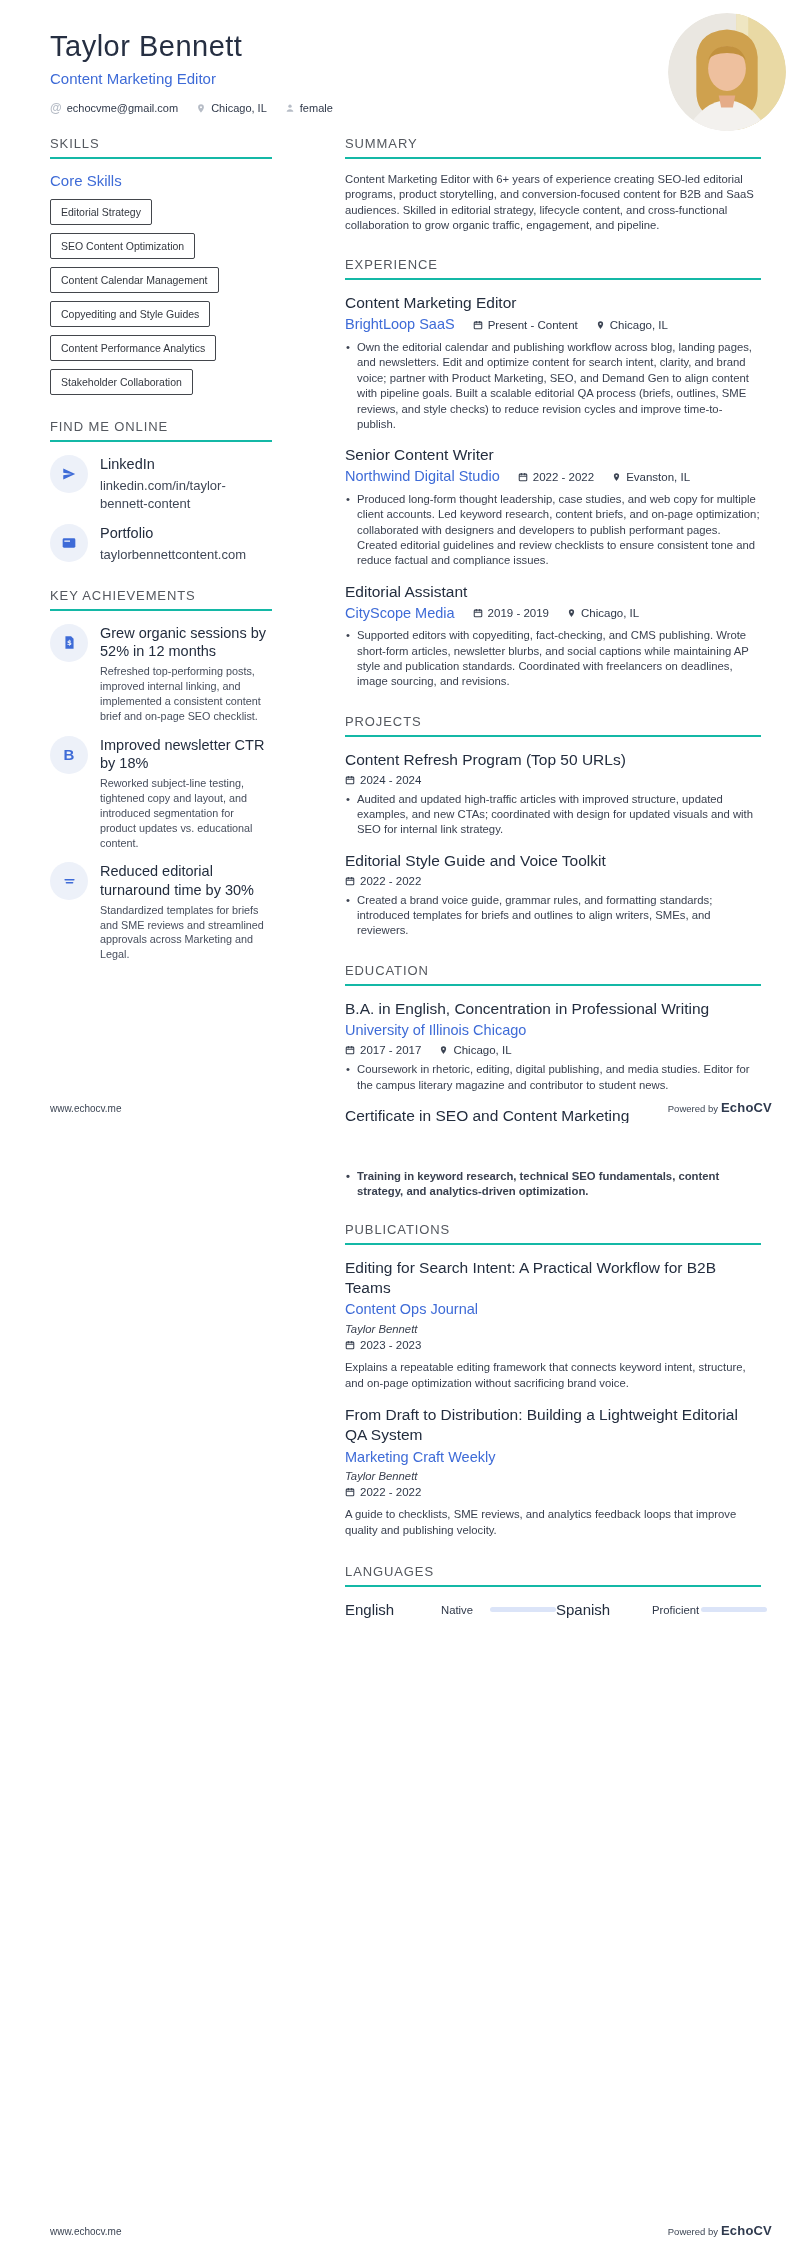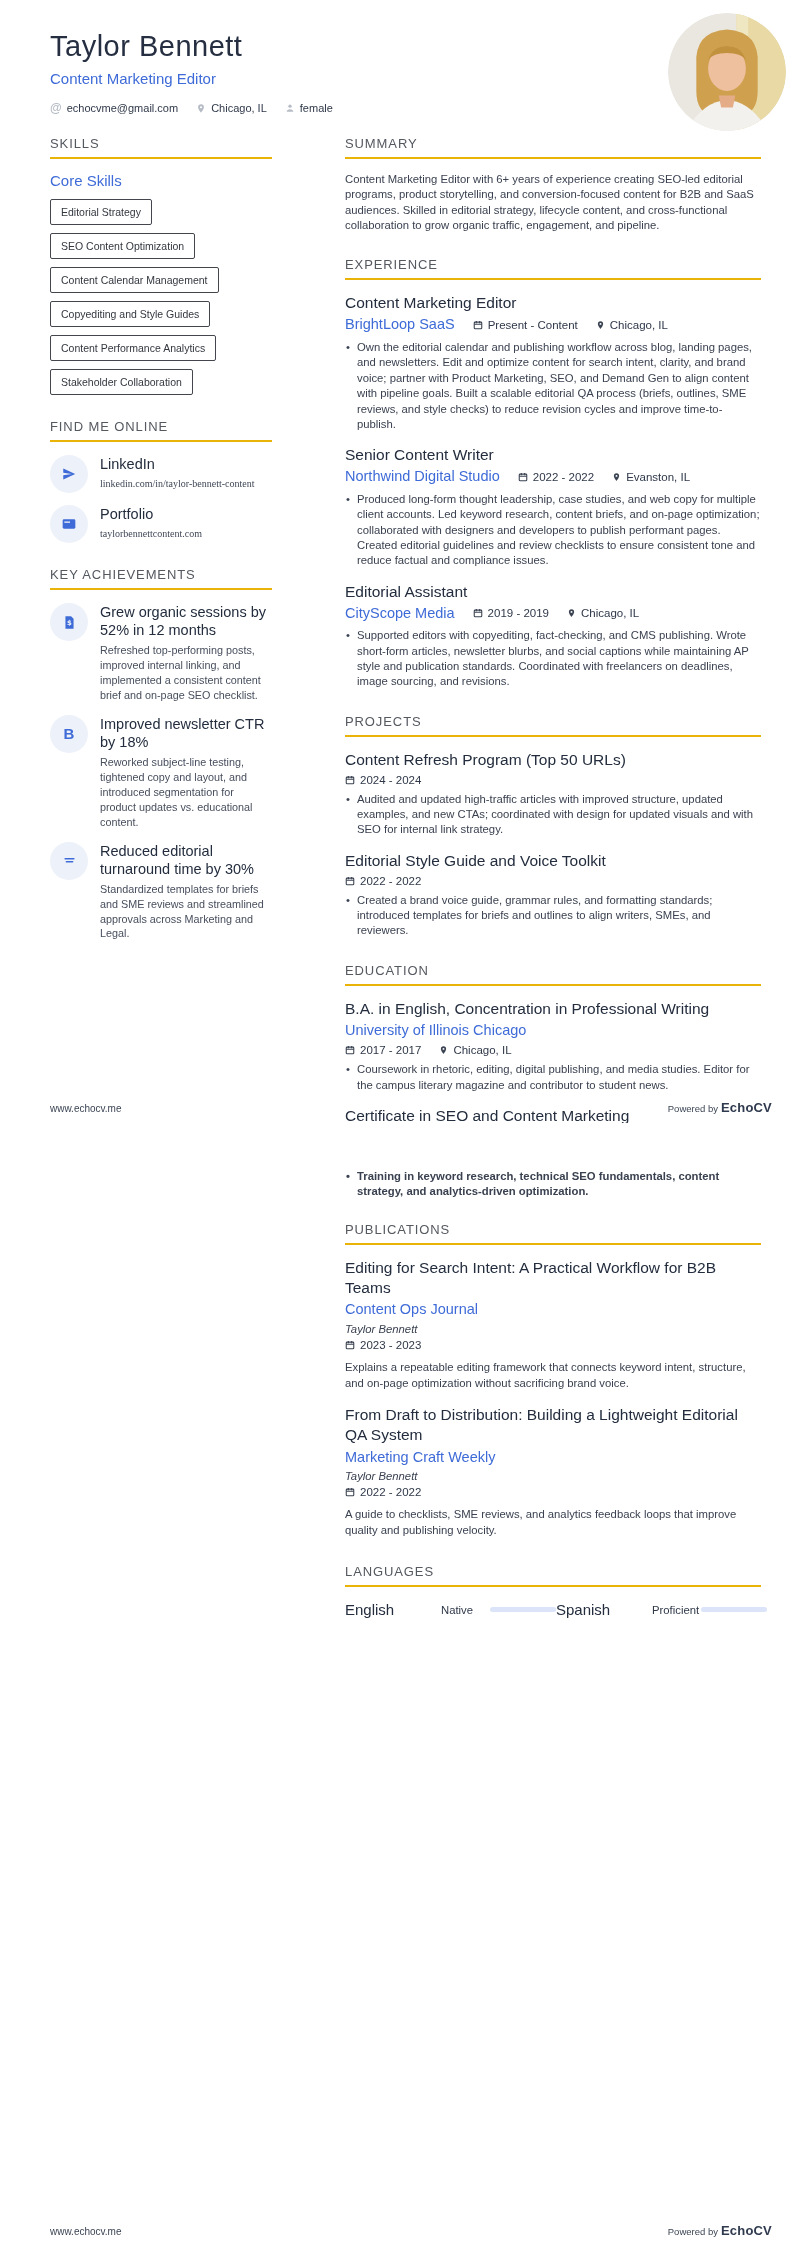--- a/index.html
+++ b/index.html
@@ -23,21 +23,21 @@
   .cicon svg { display:block; }
   .at-glyph { font-size:12px; font-weight:700; color:#b6bcc6; line-height:1; }
   .photo { position:absolute; top:13px; right:16px; width:118px; height:118px; border-radius:50%; overflow:hidden; }
   .photo svg { display:block; width:100%; height:100%; }
 
   
   .columns { display:grid; grid-template-columns:222px 416px; column-gap:73px; padding:0 41px 0 42px; margin-top:22px; }
 
   .section-h {
     font-size:13px; letter-spacing:.9px; color:#54585f; font-weight:500;
-    border-bottom:2px solid #eab308; padding-bottom:6px; text-transform:uppercase;
+    border-bottom:2px solid #14b8a6; padding-bottom:6px; text-transform:uppercase;
   }
   .sec { margin-bottom:24px; }
   .sec .section-h { margin-bottom:13px; }
 
   
   .group-title { font-size:15px; color:#3e6bd7; font-weight:500; margin-bottom:10px; }
   .pill {
     display:table; border:1px solid #43464c; border-radius:2px;
     font-size:10.5px; color:#33373f; padding:6px 10px; margin-bottom:8px;
   }
@@ -45,21 +45,21 @@
   
   .icon-entry { display:flex; gap:12px; margin-bottom:12px; }
   .icon-circle {
     flex:0 0 38px; width:38px; height:38px; border-radius:50%; background:#edf1f9;
     display:flex; align-items:center; justify-content:center; color:#3e6bd7;
   }
   .icon-circle svg { display:block; }
   .icon-circle .b-glyph { font-size:15px; font-weight:600; color:#3e6bd7; }
   .entry-body { flex:1; min-width:0; }
   .entry-title { font-size:14.5px; color:#232d3e; font-weight:500; margin-bottom:4px; line-height:1.25; }
-  .entry-sub { font-size:10px; color:#3f4756; line-height:1.35; word-wrap:break-word;font-family:Liberation Serif, serif; }
+  .entry-sub { font-size:13px; color:#3f4756; line-height:1.35; word-wrap:break-word; }
   .entry-desc { font-size:10.8px; color:#474e5d; line-height:1.38; margin-top:4px; }
 
   
   .item-title { font-size:15.5px; color:#232d3e; font-weight:500; line-height:1.28; }
   .item-link { font-size:14.5px; color:#3e6bd7; font-weight:500; margin-top:3px; line-height:1.3; }
   .meta-row { display:flex; align-items:center; gap:18px; margin-top:5px; font-size:11.5px; color:#2f3849; }
   .meta-item { display:flex; align-items:center; gap:5px; }
   .meta-item svg { display:block; color:#3b4352; }
   .body-text { font-size:11.3px; line-height:1.36; color:#3a4150; }
   .bullet { position:relative; padding-left:12px; margin-top:6px; }

